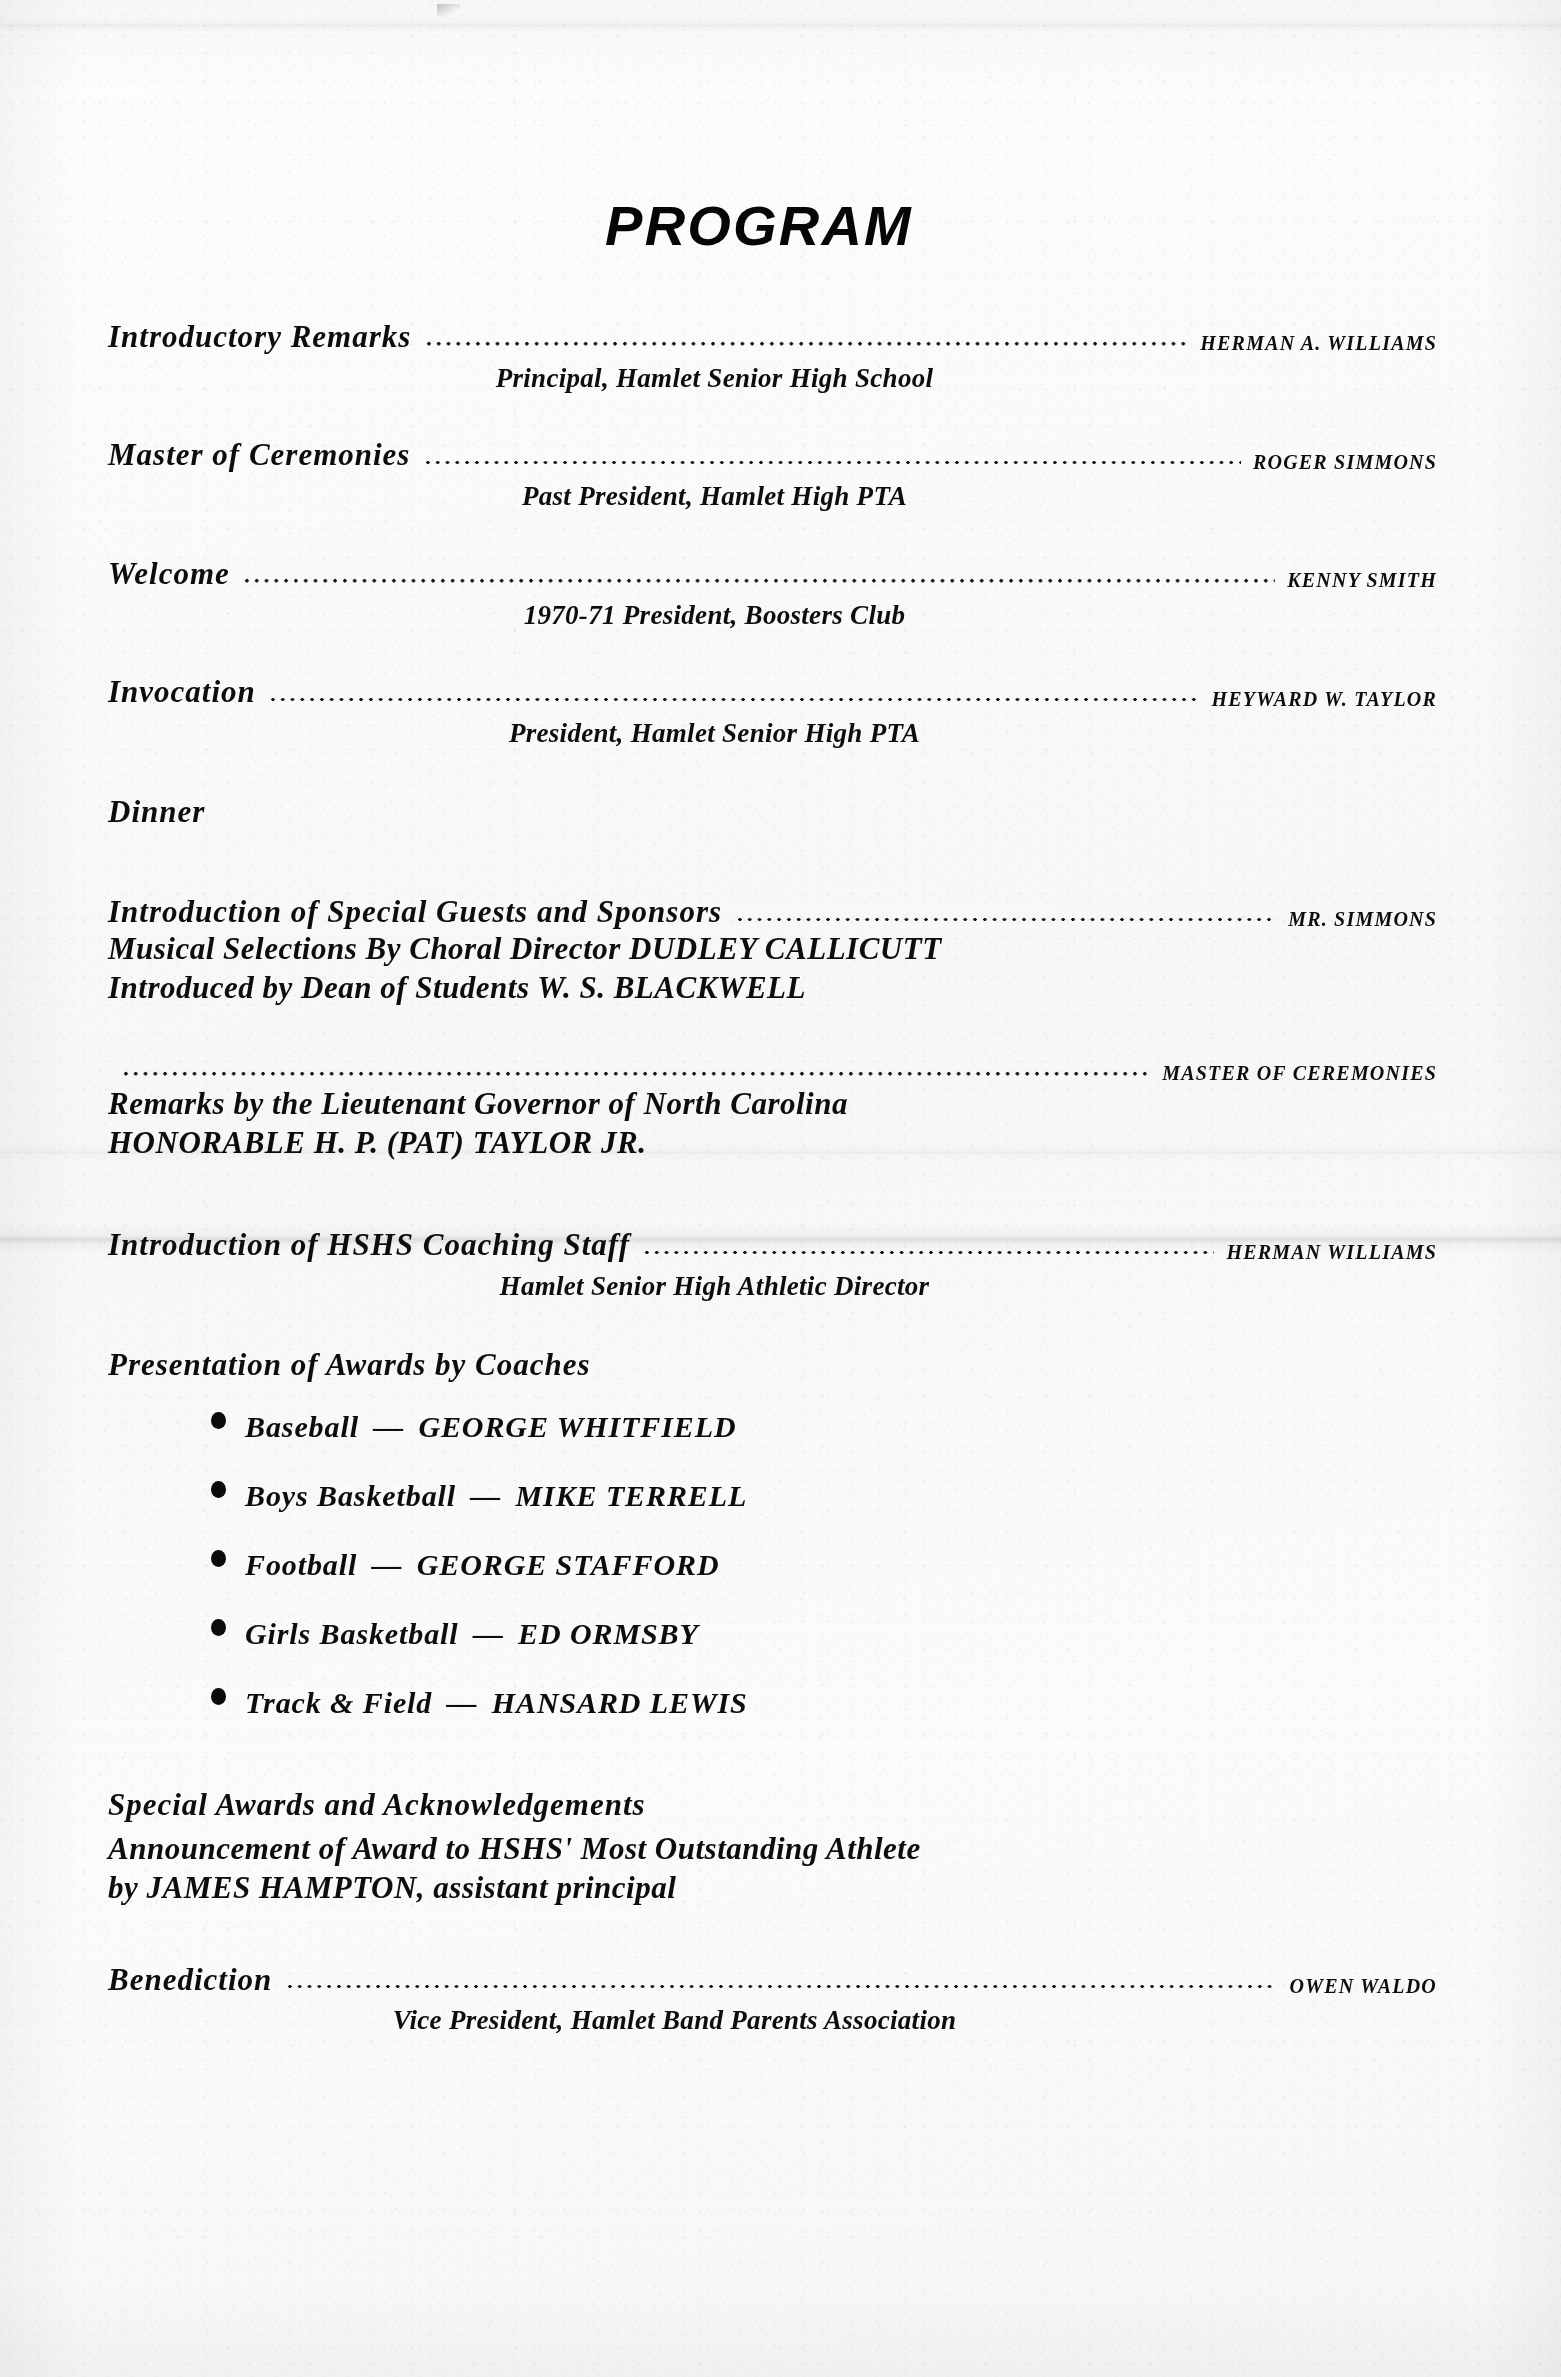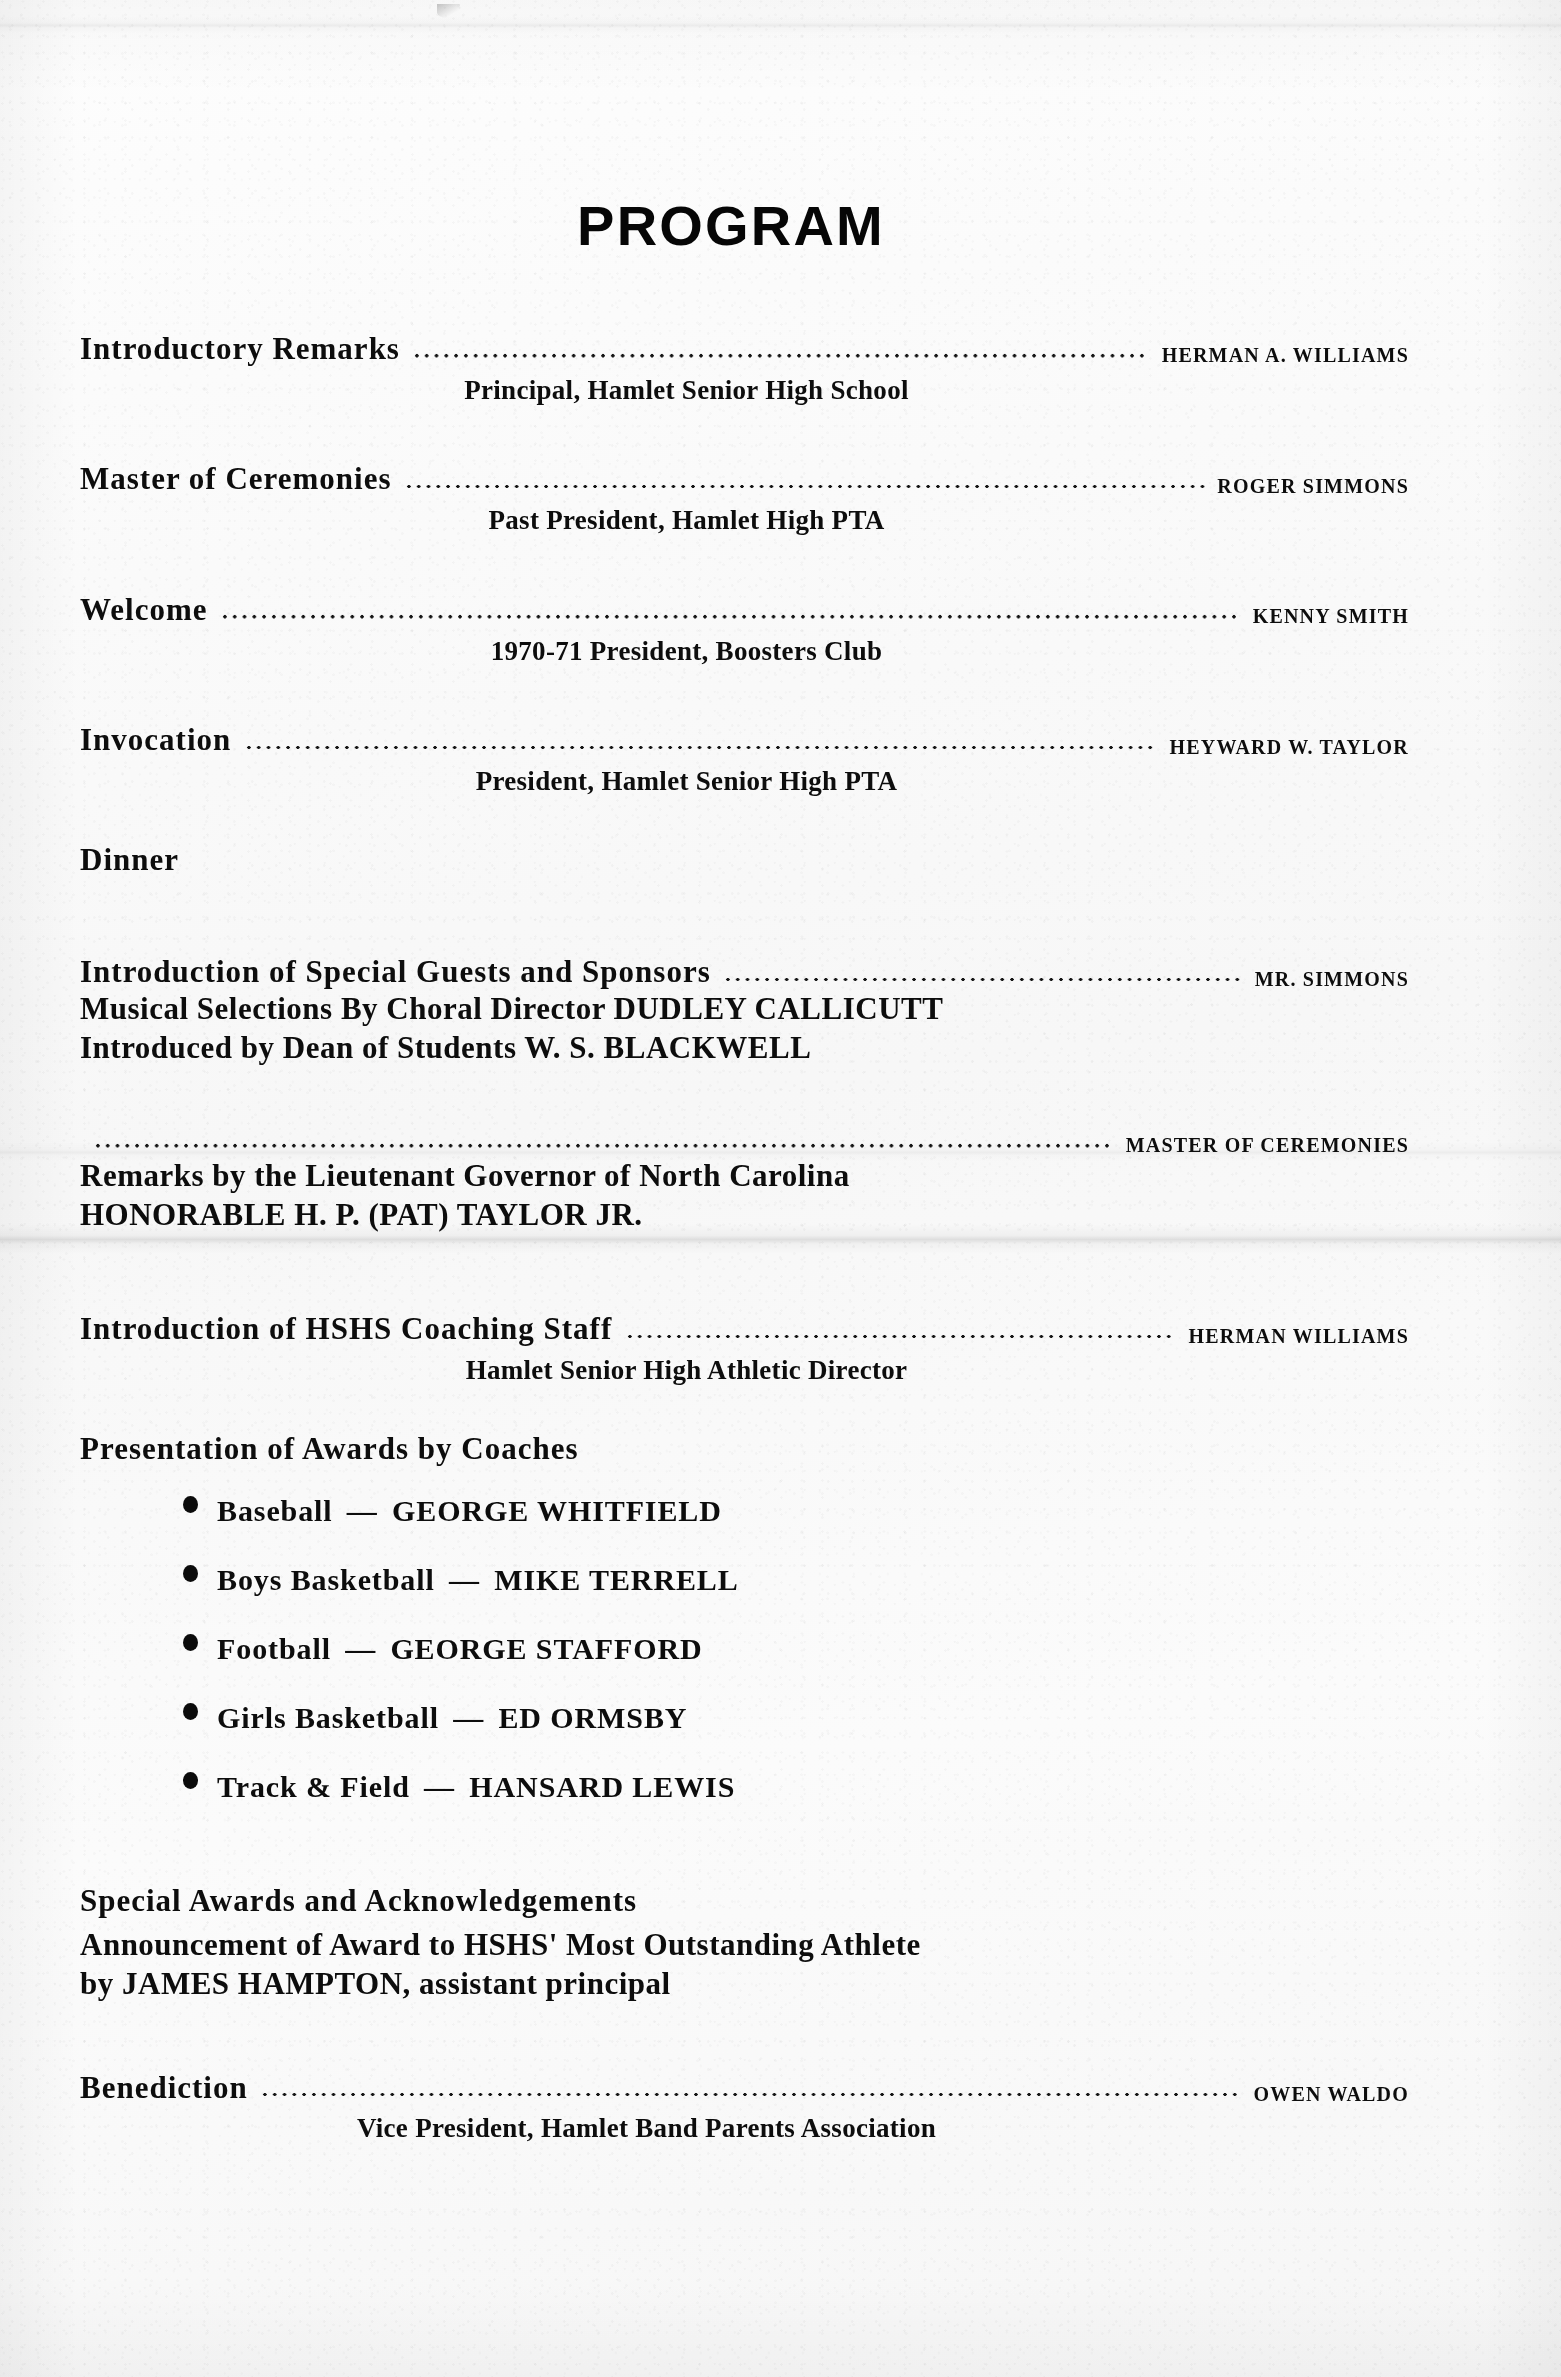--- a/index.html
+++ b/index.html
@@ -67,23 +67,24 @@
     width: 23px;
     height: 14.3px;
     border-radius: 0 0 60% 40%;
     background: linear-gradient(150deg, rgba(0,0,0,.22), rgba(0,0,0,0) 70%);
     pointer-events: none;
   }
 
   
   .content {
     position: absolute;
-    left: 80px;
+    left: 108px;
     top: 0;
     width: 1329px;
+    font-style: italic;
   }
 
   
   .program-title {
     text-align: center;
     font-family: "Liberation Sans", sans-serif;
     font-weight: bold;
     font-size: 56px;
     letter-spacing: 2.2px;
     margin: 0;
@@ -174,21 +175,21 @@
     width: 15px;
     height: 17px;
     border-radius: 50%;
     background: #0b0b0b;
     margin-right: 19px;
     flex: 0 0 auto;
   }
   .coach-text { white-space: nowrap; }
 
   
-  .block { margin-top: 12px; }
+  .block { margin-top: 0; }
   .gap-xl { height: 66px; }
   .gap-lg { height: 55px; }
   .gap-md { height: 45px; }
   .gap-sm { height: 30px; }
 </style>
 </head>
 <body>
 
 <div class="page">
 

